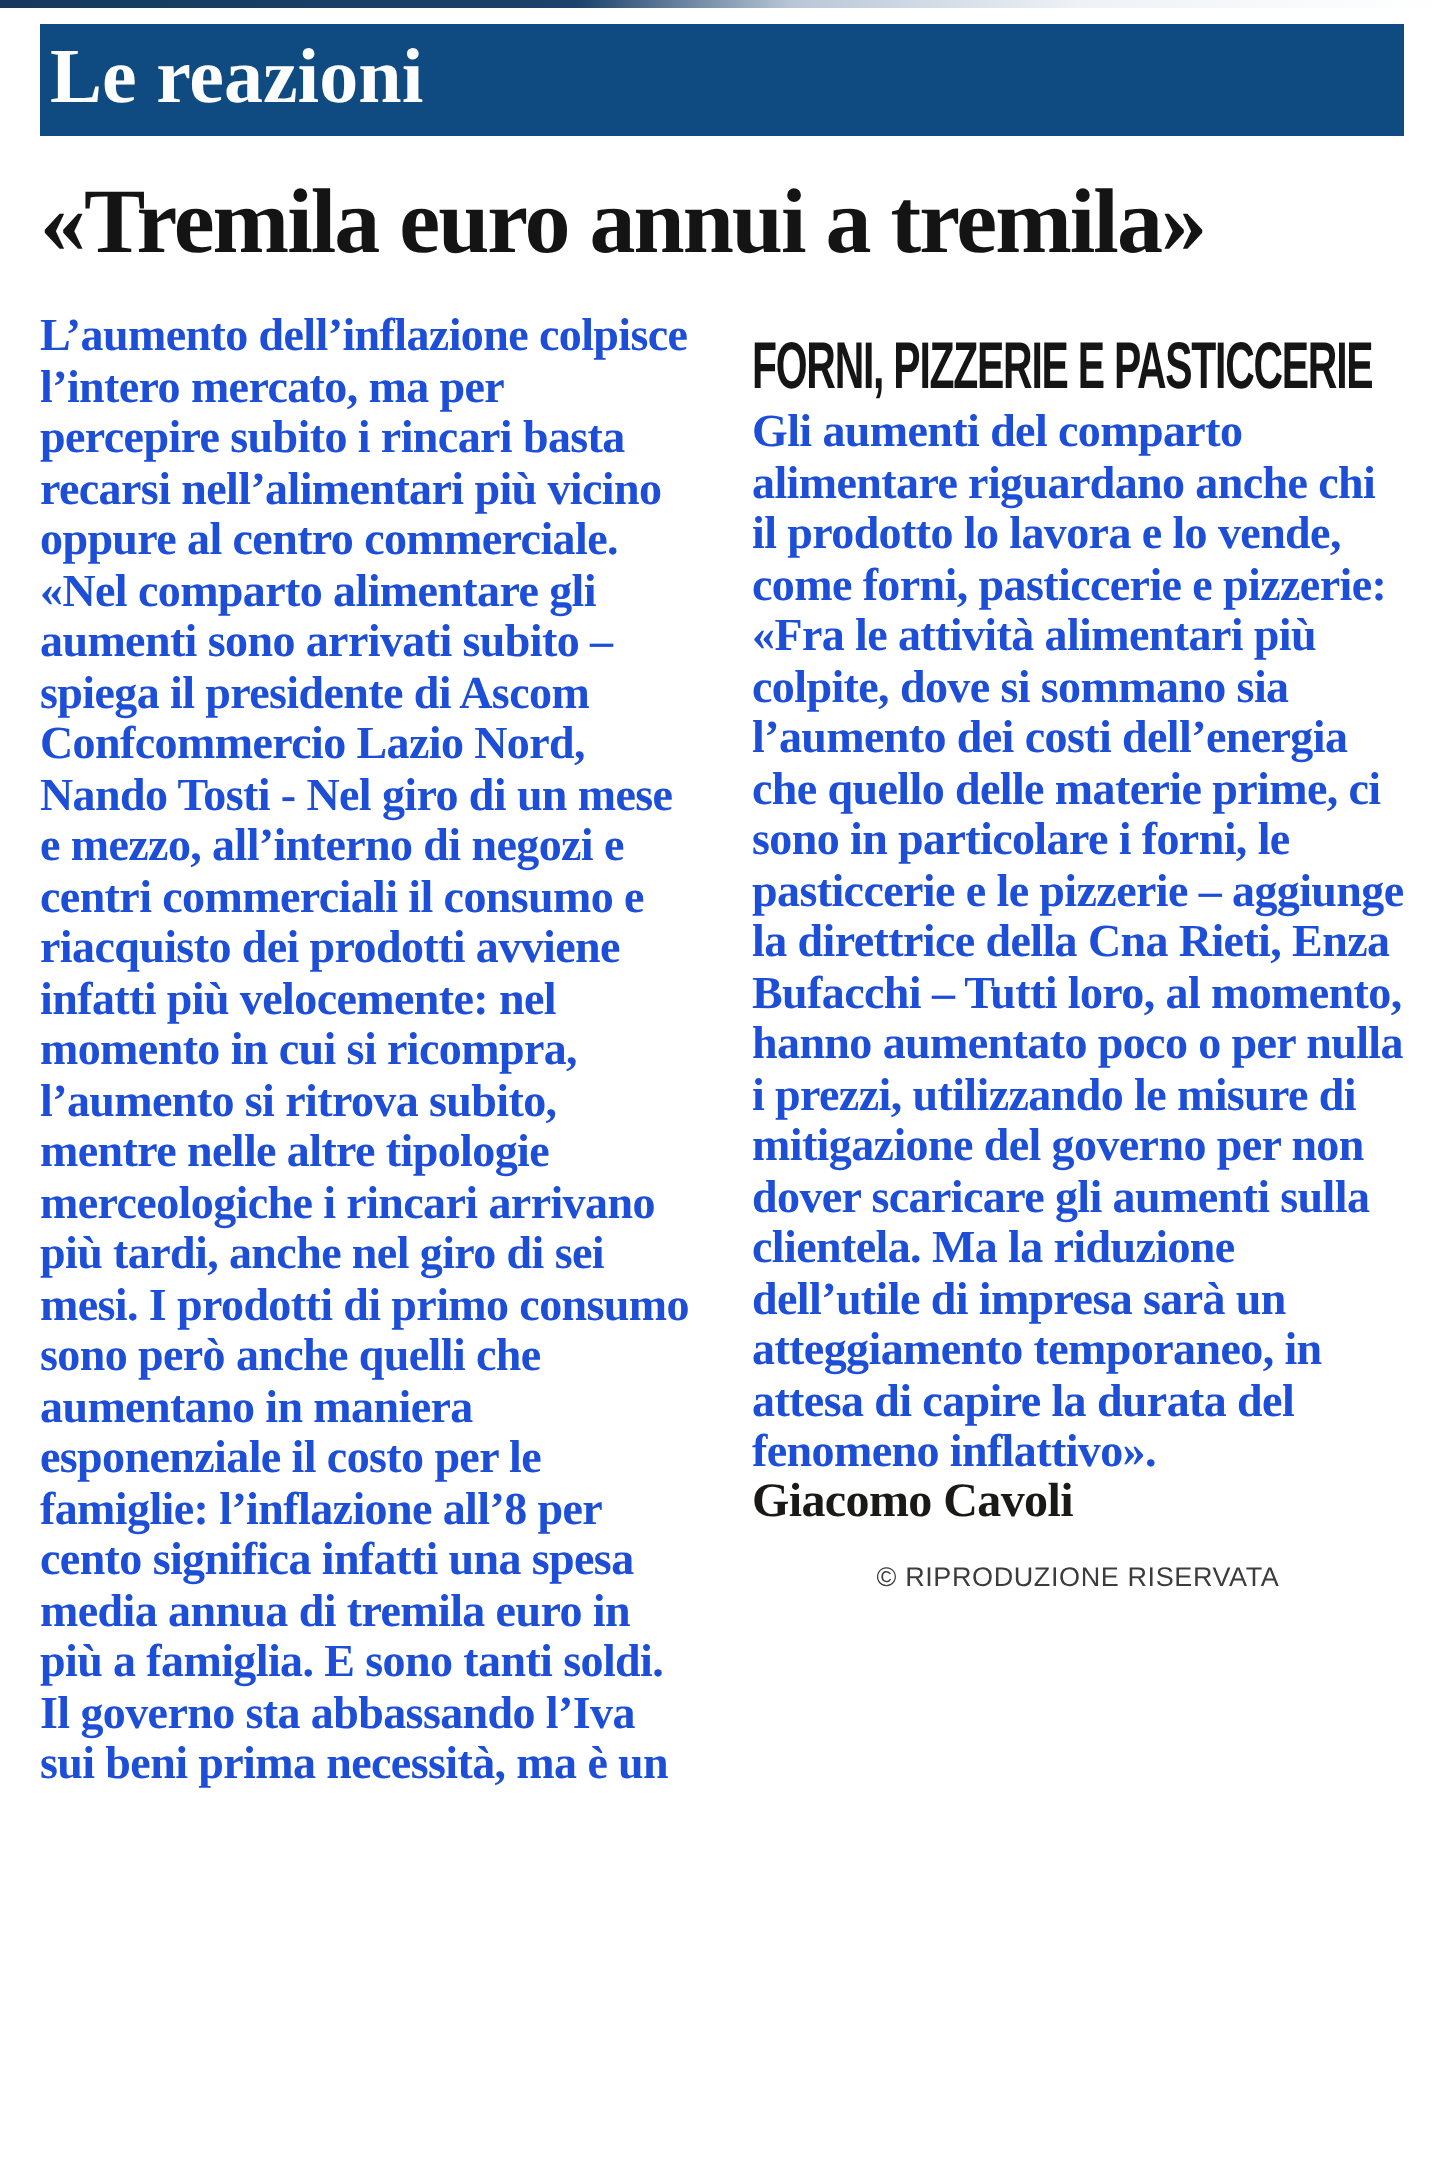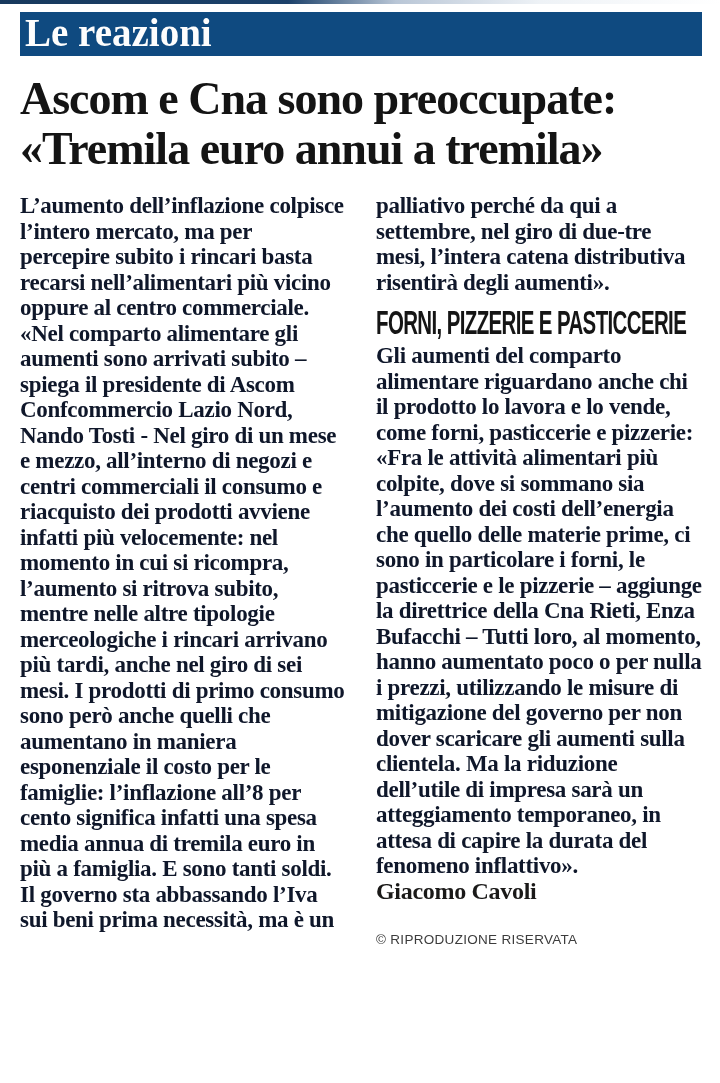--- a/index.html
+++ b/index.html
@@ -15,21 +15,21 @@
   }
   .top-rule {
     position: absolute;
     top: 0; left: 0;
     width: 100%;
     height: 4px;
     background: linear-gradient(to right, #17395d 0%, #1c416a 40%, #b9c6d6 55%, #eef2f6 75%, #ffffff 100%);
   }
   .kicker-banner {
     margin: 12px 18px 0 20px;
-    height: 44px;
+    height: 56px;
     background: #0f4a80;
     display: flex;
     align-items: center;
     padding-left: 5px;
   }
   .kicker-label {
     font-family: "Liberation Serif", serif;
     font-weight: 700;
     font-size: 39px;
     line-height: 1;
@@ -55,21 +55,21 @@
   .col {
     flex: 1 1 0;
     min-width: 0;
   }
   .body-text {
     font-family: "Liberation Serif", serif;
     font-weight: 700;
     font-size: 23px;
     line-height: 25.5px;
     letter-spacing: -0.3px;
-    color: #0f172a;
+    color: #1d4ed8;
     text-align: left;
   }
   .section-subhead {
     font-family: "Liberation Sans", sans-serif;
     font-weight: 700;
     font-size: 33px;
     line-height: 26px;
     letter-spacing: -1px;
     color: #151515;
     white-space: nowrap;
@@ -80,54 +80,52 @@
   }
   .byline {
     font-family: "Liberation Serif", serif;
     font-weight: 700;
     font-size: 24px;
     line-height: 25.5px;
     letter-spacing: -0.3px;
     color: #1a1918;
   }
   .copyright {
-    margin-top: 28px;
+    margin-top: 17px;
     font-family: "Liberation Sans", sans-serif;
     font-weight: 400;
     font-size: 13.5px;
     letter-spacing: 0.3px;
-    text-align: left;
+    text-align: center;
     color: #3c3c3c;
   }
 </style>
 </head>
 <body>
 
 <div class="page">
 
   <div class="top-rule"></div>
 
   <div class="kicker-banner">
     <span class="kicker-label">Le reazioni</span>
   </div>
 
   <h1 class="headline">
-    <div>Ascom e Cna sono preoccupate:</div>
     <div>«Tremila euro annui a tremila»</div>
   </h1>
 
   <div class="body-columns">
 
     <div class="col">
       <p class="body-text">L’aumento dell’inflazione colpisce l’intero mercato, ma per percepire subito i rincari basta recarsi nell’alimentari più vicino oppure al centro commerciale.</p>
       <p class="body-text">«Nel comparto alimentare gli aumenti sono arrivati subito – spiega il presidente di Ascom Confcommercio Lazio Nord, Nando Tosti - Nel giro di un mese e mezzo, all’interno di negozi e centri commerciali il consumo e riacquisto dei prodotti avviene infatti più velocemente: nel momento in cui si ricompra, l’aumento si ritrova subito, mentre nelle altre tipologie merceologiche i rincari arrivano più tardi, anche nel giro di sei mesi. I prodotti di primo consumo sono però anche quelli che aumentano in maniera esponenziale il costo per le famiglie: l’inflazione all’8 per cento significa infatti una spesa media annua di tremila euro in più a famiglia. E sono tanti soldi. Il governo sta abbassando l’Iva sui beni prima necessità, ma è un</p>
     </div>
 
     <div class="col">
-      <p class="body-text">palliativo perché da qui a settembre, nel giro di due-tre mesi, l’intera catena distributiva risentirà degli aumenti».</p>
       <h2 class="section-subhead">FORNI, PIZZERIE E PASTICCERIE</h2>
       <p class="body-text">Gli aumenti del comparto alimentare riguardano anche chi il prodotto lo lavora e lo vende, come forni, pasticcerie e pizzerie: «Fra le attività alimentari più colpite, dove si sommano sia l’aumento dei costi dell’energia che quello delle materie prime, ci sono in particolare i forni, le pasticcerie e le pizzerie – aggiunge la direttrice della Cna Rieti, Enza Bufacchi – Tutti loro, al momento, hanno aumentato poco o per nulla i prezzi, utilizzando le misure di mitigazione del governo per non dover scaricare gli aumenti sulla clientela. Ma la riduzione dell’utile di impresa sarà un atteggiamento temporaneo, in attesa di capire la durata del fenomeno inflattivo».</p>
       <div class="byline">Giacomo Cavoli</div>
       <div class="copyright">© RIPRODUZIONE RISERVATA</div>
     </div>
 
   </div>
 
 </div>
 

